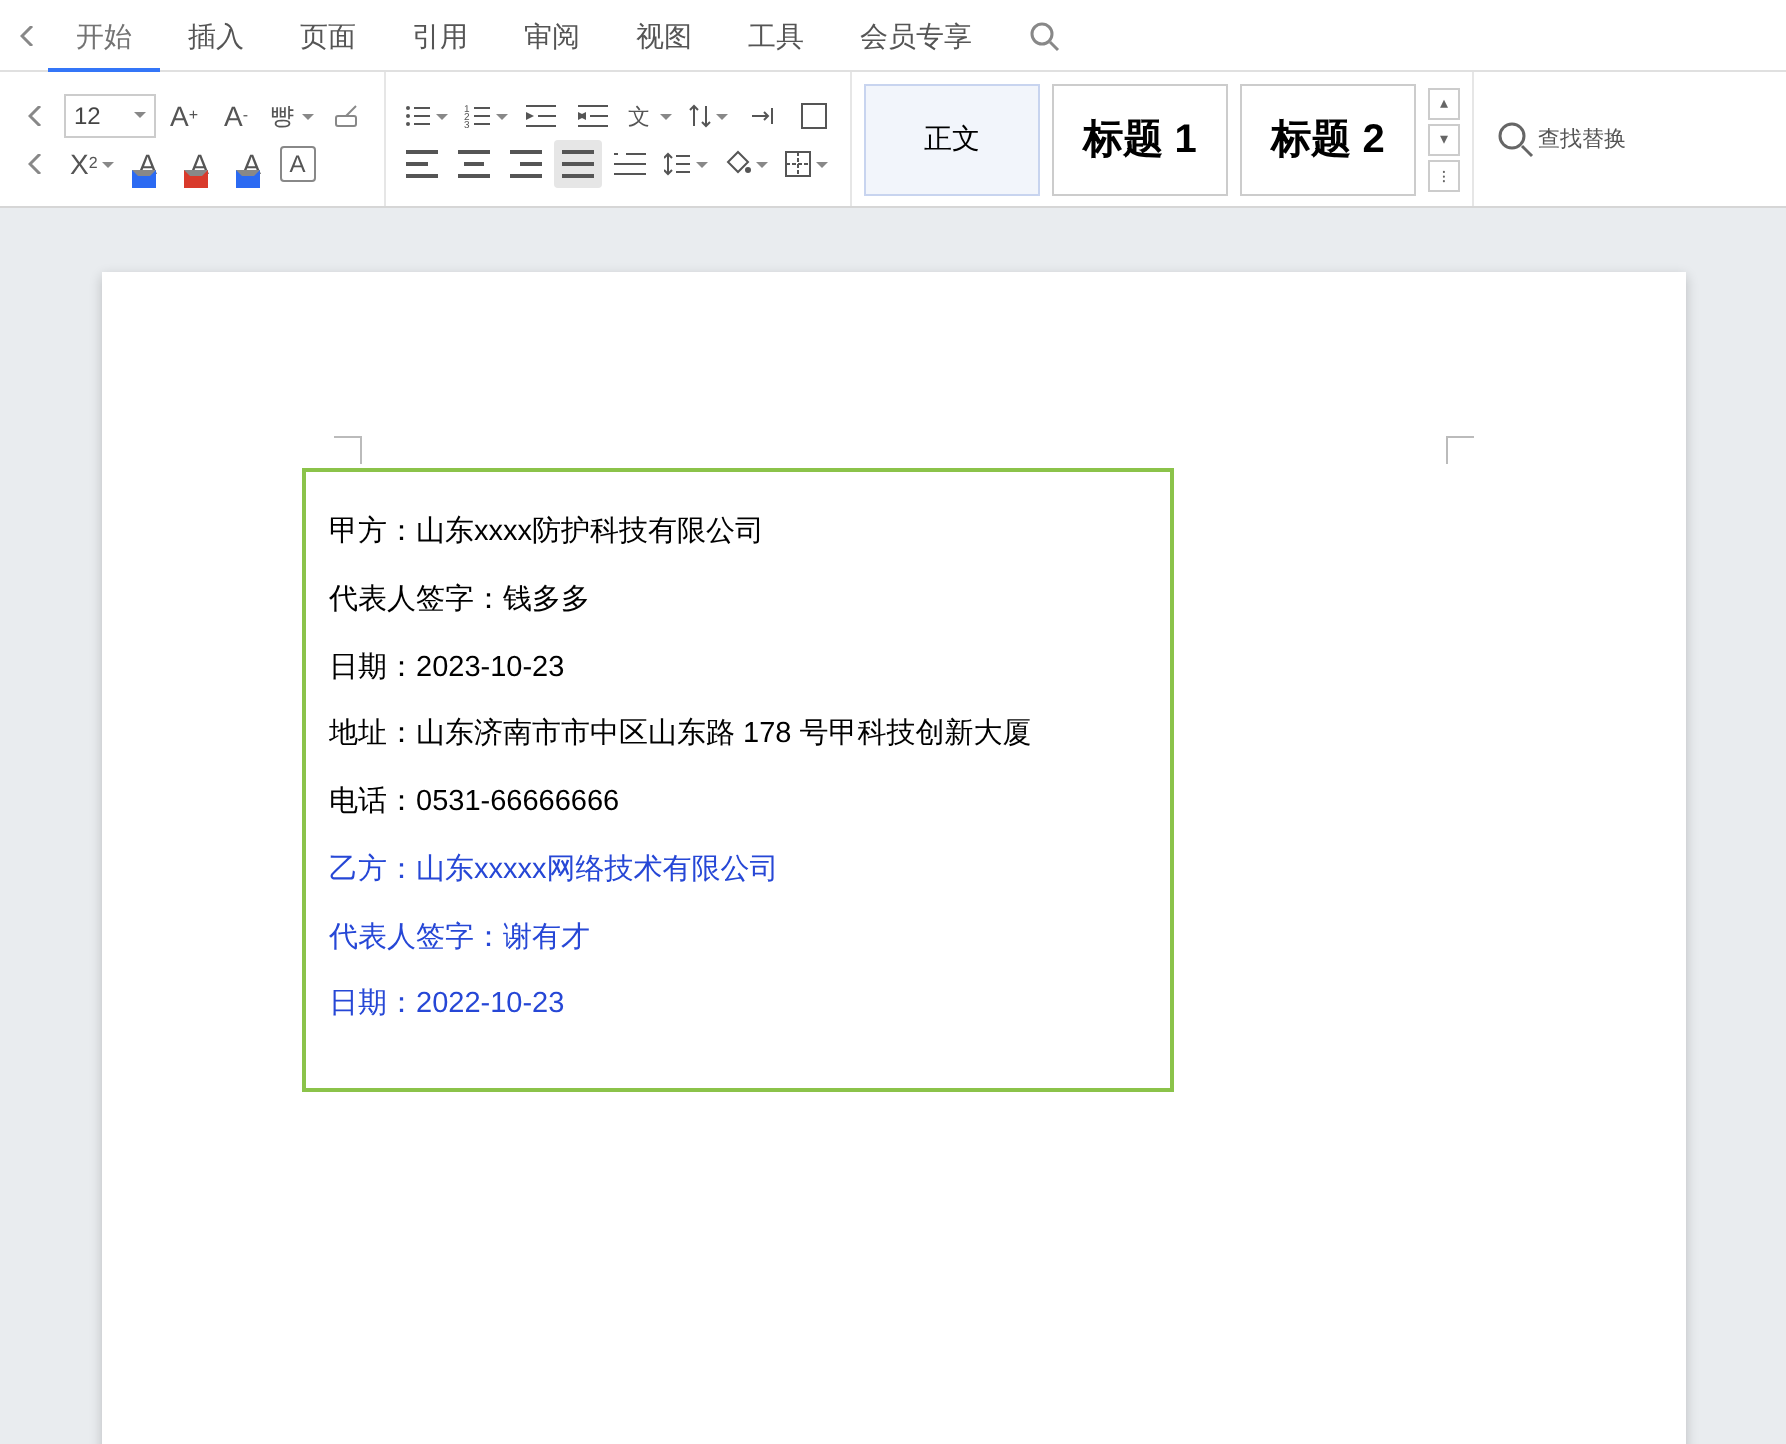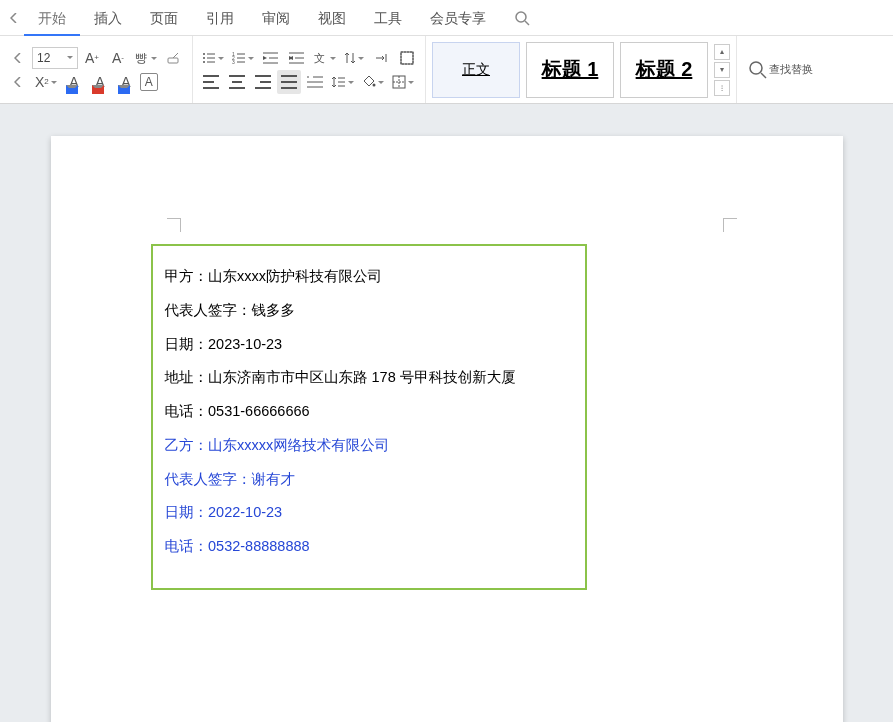--- a/index.html
+++ b/index.html
@@ -29,36 +29,36 @@
 .align-ico span { position: absolute; left: 0; right: 0; height: 2px; background: #555; }
 .align-ico span:nth-child(1){ top:0 }
 .align-ico span:nth-child(2){ top:6px }
 .align-ico span:nth-child(3){ top:12px }
 .align-left span:nth-child(2){ right:5px }
 .align-center span:nth-child(2){ left:3px; right:3px }
 .align-right span:nth-child(2){ left:5px }
 
 
 .style-gallery { display: flex; align-items: center; padding: 4px 6px; gap: 6px; border-right: 1px solid #e6e6e6; }
-.style-box { width: 88px; height: 56px; border: 1px solid #ccc; display: flex; align-items: center; justify-content: center; font-size: 14px; cursor: pointer; text-decoration: underline; }
+.style-box { width: 88px; height: 56px; border: 1px solid #ccc; display: flex; align-items: center; justify-content: center; font-size: 14px; cursor: pointer; }
 .style-box.big { font-size: 20px; font-weight: bold; }
 .style-scroll { display: flex; flex-direction: column; gap: 2px; }
 .style-scroll .sbtn { width: 16px; height: 16px; border: 1px solid #ccc; font-size: 8px; display: flex; align-items: center; justify-content: center; color: #666; cursor: pointer; }
 
 .find-group { display: flex; flex-direction: row; align-items: center; justify-content: center; padding: 4px 10px; cursor: pointer; }
 .find-group .txt { font-size: 11px; color: #555; }
 
 
 .canvas-area { background: #e9ecef; padding: 32px 0; min-height: 680px; display: flex; justify-content: center; }
 .page { width: 792px; min-height: 600px; background: #fff; box-shadow: 0 2px 6px rgba(0,0,0,.2); position: relative; padding-top: 94px; }
 .margin-mark { position: absolute; width: 14px; height: 14px; }
 .margin-mark.tl { top: 82px; left: 116px; border-left: 1px solid #bbb; border-bottom: 1px solid #bbb; transform: rotate(180deg); }
 .margin-mark.tr { top: 82px; right: 106px; border-right: 1px solid #bbb; border-bottom: 1px solid #bbb; transform: rotate(180deg); }
 
-.greenbox { position: absolute; left: 100px; top: 108px; width: 436px; border: 2px solid #8bc34a; padding: 16px 12px 18px 12px; }
+.greenbox { position: absolute; left: 100px; top: 98px; width: 436px; border: 2px solid #8bc34a; padding: 16px 12px 18px 12px; }
 .greenbox p { font-size: 14.5px; line-height: 1.5; margin: 12px 0; }
 .greenbox p:first-child { margin-top: 4px; }
 .party-b { color: #2647d6; }
 
 svg { display: block; }
 </style>
 </head>
 <body>
 
 <div class="menu-bar">
@@ -281,16 +281,15 @@
     <div class="greenbox">
       <p>甲方：山东xxxx防护科技有限公司</p>
       <p>代表人签字：钱多多</p>
       <p>日期：2023-10-23</p>
       <p>地址：山东济南市市中区山东路 178 号甲科技创新大厦</p>
       <p>电话：0531-66666666</p>
 
       <p class="party-b">乙方：山东xxxxx网络技术有限公司</p>
       <p class="party-b">代表人签字：谢有才</p>
       <p class="party-b">日期：2022-10-23</p>
-      <p class="party-b">电话：0532-88888888</p>
     </div>
   </div>
 </div>
 
 </body></html>

